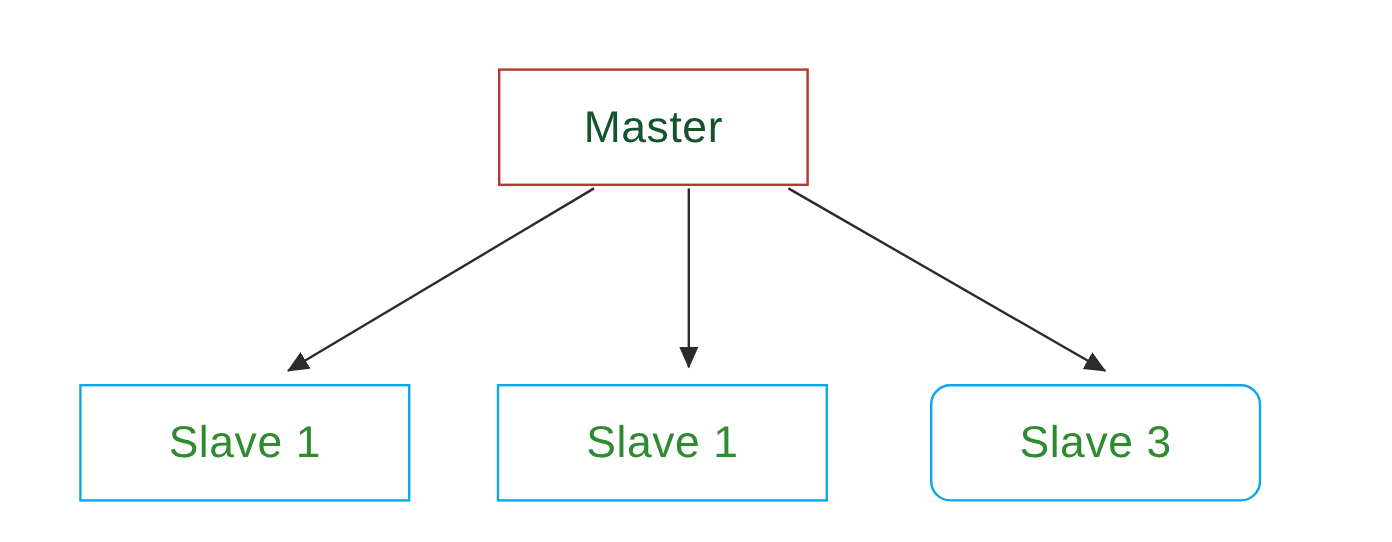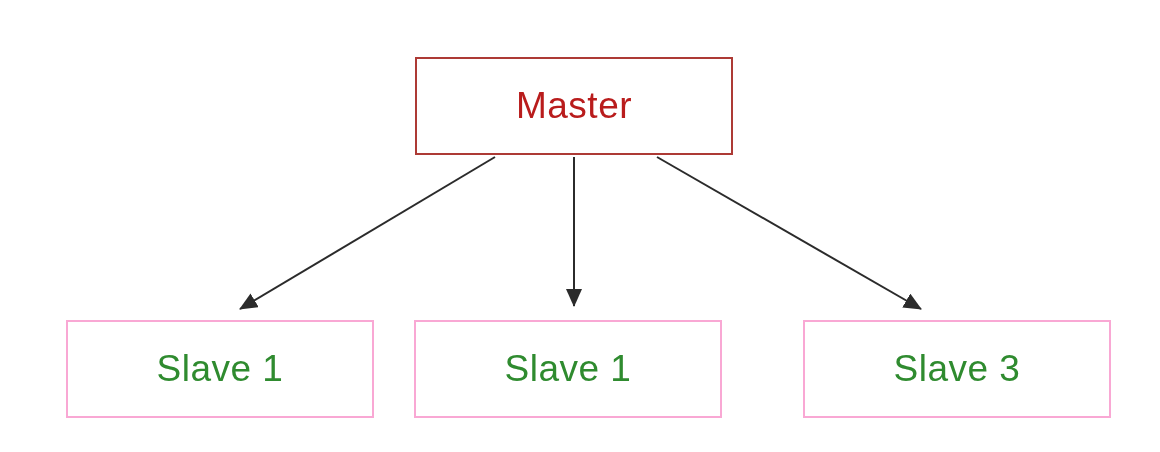--- a/index.html
+++ b/index.html
@@ -29,35 +29,35 @@
     align-items: center;
     justify-content: center;
     background: #ffffff;
     box-sizing: border-box;
     font-size: 37px;
     letter-spacing: 0.5px;
   }
   .node-master {
     left: 415px;
     top: 57px;
-    width: 318px;
+    width: 259px;
     height: 98px;
     border: 2px solid #ad3a35;
-    color: #b91c1c;
+    color: #14532d;
   }
   .node-slave {
     top: 320px;
-    width: 308px;
+    width: 276px;
     height: 98px;
-    border: 2px solid #f9a8d4;
+    border: 2px solid #0ea5e9;
     color: #2f8b2f;
   }
   .node-slave1 { left: 66px; }
   .node-slave2 { left: 414px; }
-  .node-slave3 { left: 803px; }
+  .node-slave3 { left: 775px; border-radius: 17px; }
   .edge-line {
     stroke: #2b2b2b;
     stroke-width: 2;
   }
 </style>
 </head>
 <body>
 
 <div class="canvas">
 

